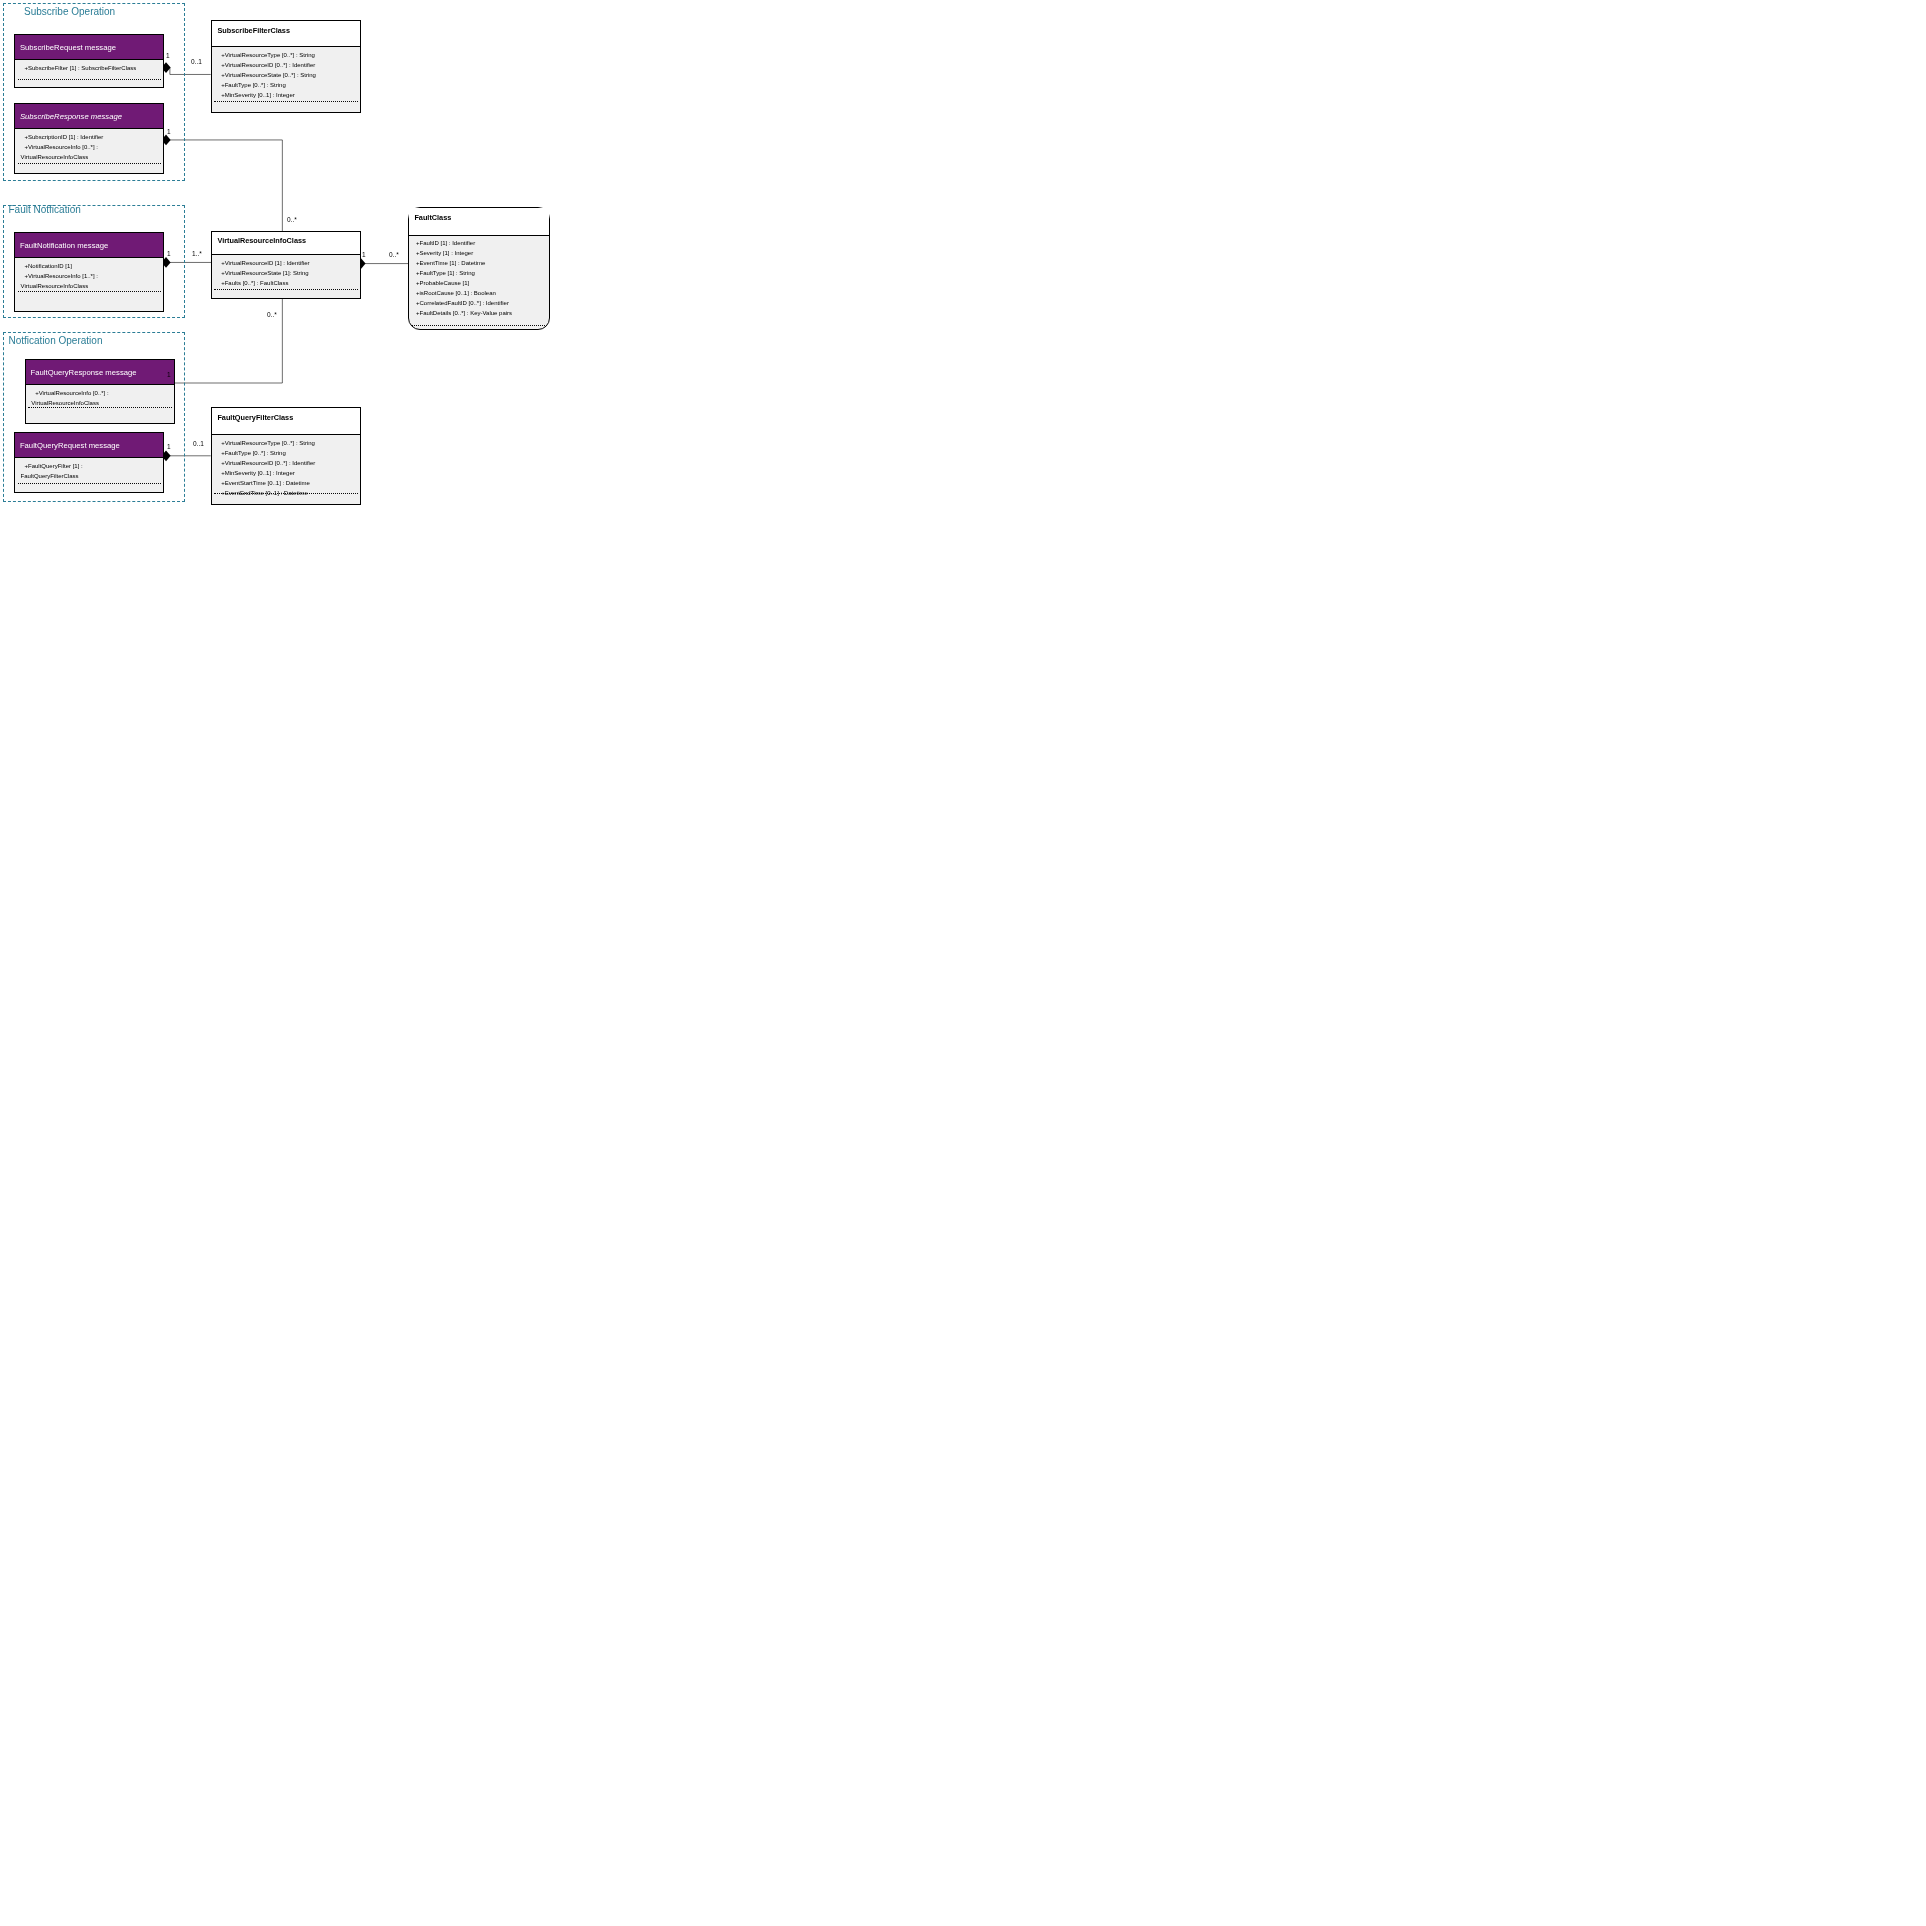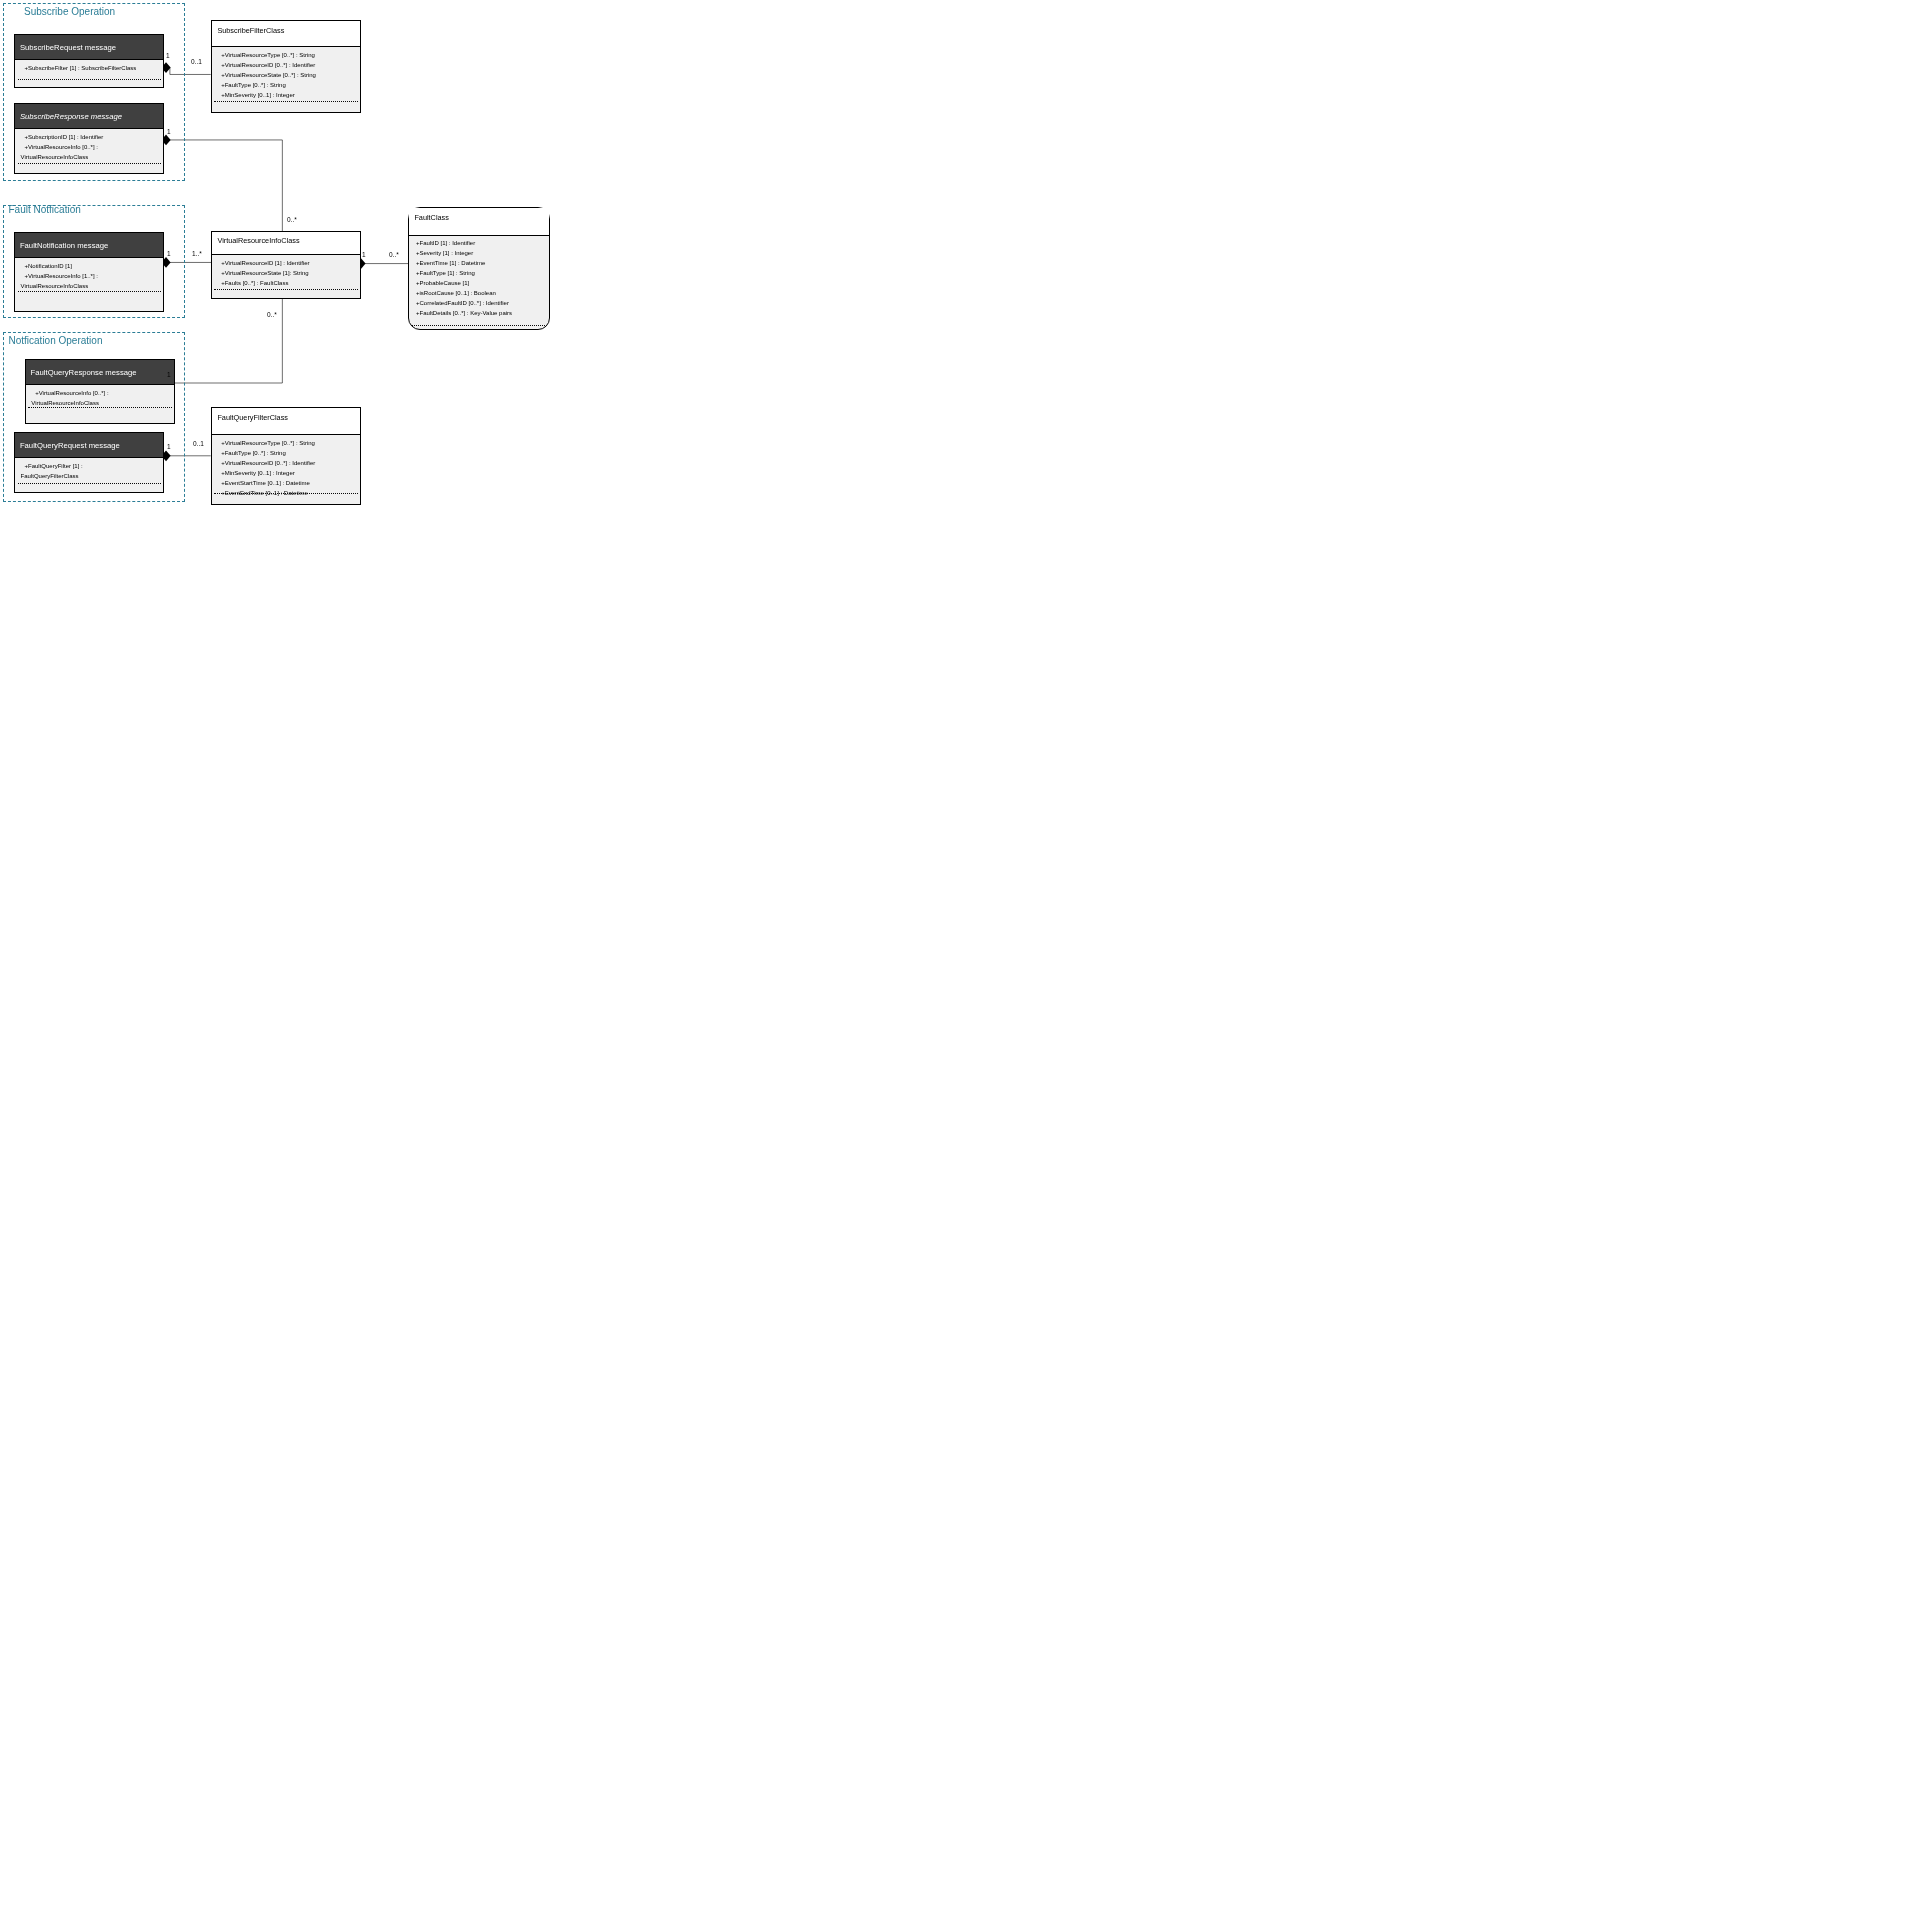--- a/index.html
+++ b/index.html
@@ -4,27 +4,27 @@
 <style>
   html,body{margin:0;padding:0;background:#ffffff;font-family:"Liberation Sans",sans-serif;}
   #canvas{position:relative;width:552px;height:506px;background:#ffffff;overflow:hidden;}
 
   
   .section{position:absolute;border:1.2px dashed #2b7d96;background:transparent;}
   .section-title{position:absolute;color:#2b7d96;font-size:10px;font-weight:500;white-space:nowrap;}
 
   
   .msg-box{position:absolute;width:150px;border:1.2px solid #000;background:#f0f0f0;box-sizing:border-box;}
-  .msg-header{display:flex;align-items:center;background:#404040;border-bottom:1.2px solid #000;box-sizing:border-box;}
+  .msg-header{display:flex;align-items:center;background:#701a75;border-bottom:1.2px solid #000;box-sizing:border-box;}
   .msg-header span{color:#ffffff;font-size:7.7px;padding-left:4.6px;white-space:nowrap;}
 
   
   .cls-box{position:absolute;width:150px;border:1px solid #000;background:#f0f0f0;box-sizing:border-box;}
   .cls-header{display:flex;align-items:flex-start;background:#ffffff;border-bottom:1px solid #000;box-sizing:border-box;}
-  .cls-header span{color:#000;font-size:7.3px;padding-left:5.4px;padding-top:5.4px;white-space:nowrap;}
+  .cls-header span{color:#000;font-size:7.3px;padding-left:5.4px;padding-top:5.4px;white-space:nowrap;font-weight:bold;}
 
   .attrs{padding:3.1px 2.3px 0 9.2px;}
   .attr{font-size:6px;color:#000;line-height:10px;white-space:nowrap;}
   .dotted{position:absolute;left:2.3px;right:2.3px;border-top:1.2px dotted #0a0a0a;height:0;}
 
   
   .mult{position:absolute;font-size:6.5px;color:#000;white-space:nowrap;}
 
   svg#wires{position:absolute;left:0;top:0;width:552px;height:506px;pointer-events:none;}
 </style>

